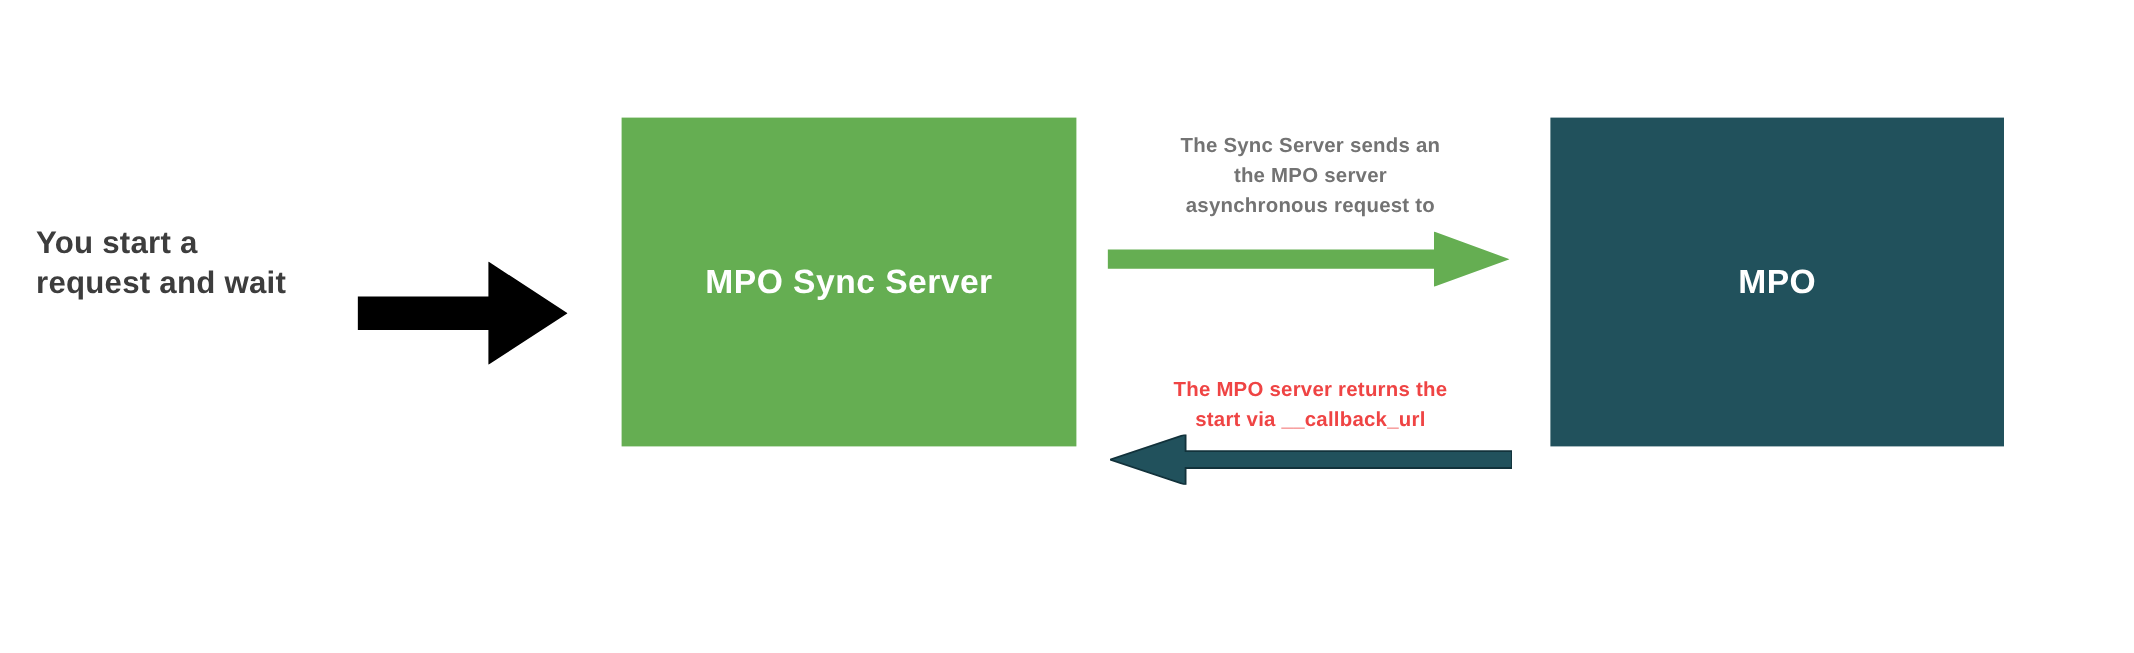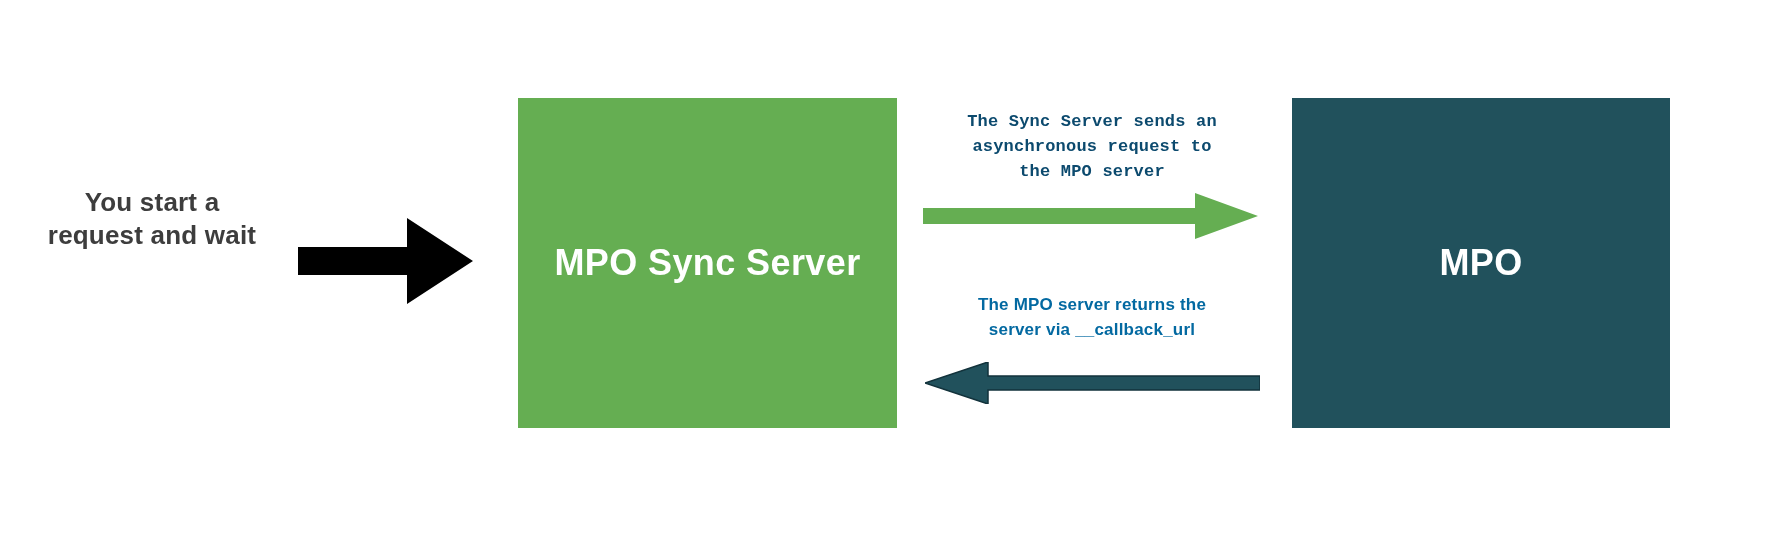--- a/index.html
+++ b/index.html
@@ -15,66 +15,65 @@
     overflow: hidden;
     font-family: "Liberation Sans", sans-serif;
   }
 
   
   .intro {
     position: absolute;
     left: 30px;
     top: 186px;
     width: 244px;
-    text-align: center;
     font-size: 26px;
     line-height: 33px;
     font-weight: bold;
     color: #3d3d3d;
     letter-spacing: 0.2px;
   }
 
   
   .arrow {
     position: absolute;
     display: block;
   }
   .start-arrow   { left: 298px; top: 218px; }
   .flow-arrow-1  { left: 923px; top: 193px; }
   .flow-arrow-2  { left: 925px; top: 362px; }
 
   
   .node {
     position: absolute;
     top: 98px;
-    height: 330px;
+    height: 274px;
     display: flex;
     align-items: center;
     justify-content: center;
     color: #ffffff;
     font-weight: bold;
-    font-size: 36px;
+    font-size: 28px;
     letter-spacing: 0.4px;
   }
   .node-green { left: 518px;  width: 379px; background: #65ae52; }
   .node-dark  { left: 1292px; width: 378px; background: #21515c; }
 
   
   .flow-label {
     position: absolute;
     left: 962px;
     width: 260px;
     text-align: center;
     font-size: 17px;
     line-height: 25px;
     font-weight: bold;
     letter-spacing: 0.2px;
   }
-  .flow-label-1 { top: 109px; color: #0c4a6e; font-family: Liberation Mono, monospace; }
-  .flow-label-2 { top: 292px; color: #0369a1; }
+  .flow-label-1 { top: 109px; color: #737373; }
+  .flow-label-2 { top: 312px; color: #ef4444; }
 </style>
 </head>
 <body>
 
 <div class="canvas">
 
   <div class="intro">
     <div>You start a</div>
     <div>request and wait</div>
   </div>
@@ -82,31 +81,31 @@
   <svg class="arrow start-arrow" width="175" height="86" viewBox="0 0 175 86">
     <polygon points="0,29 109,29 109,0 175,43 109,86 109,57 0,57" fill="#000000"></polygon>
   </svg>
 
   <div class="node node-green">
     <span>MPO Sync Server</span>
   </div>
 
   <div class="flow-label flow-label-1">
     <div>The Sync Server sends an</div>
+    <div>the MPO server</div>
     <div>asynchronous request to</div>
-    <div>the MPO server</div>
   </div>
 
   <svg class="arrow flow-arrow-1" width="335" height="46" viewBox="0 0 335 46">
     <polygon points="0,15 272,15 272,0 335,23 272,46 272,31 0,31" fill="#65ae52"></polygon>
   </svg>
 
   <div class="flow-label flow-label-2">
     <div>The MPO server returns the</div>
-    <div>server via __callback_url</div>
+    <div>start via __callback_url</div>
   </div>
 
   <svg class="arrow flow-arrow-2" width="335" height="42" viewBox="0 0 335 42">
     <polygon points="0,21 63,0 63,14 335,14 335,28 63,28 63,42" stroke="#12323b" stroke-width="1.5" fill="#21515c"></polygon>
   </svg>
 
   <div class="node node-dark">
     <span>MPO</span>
   </div>
 

